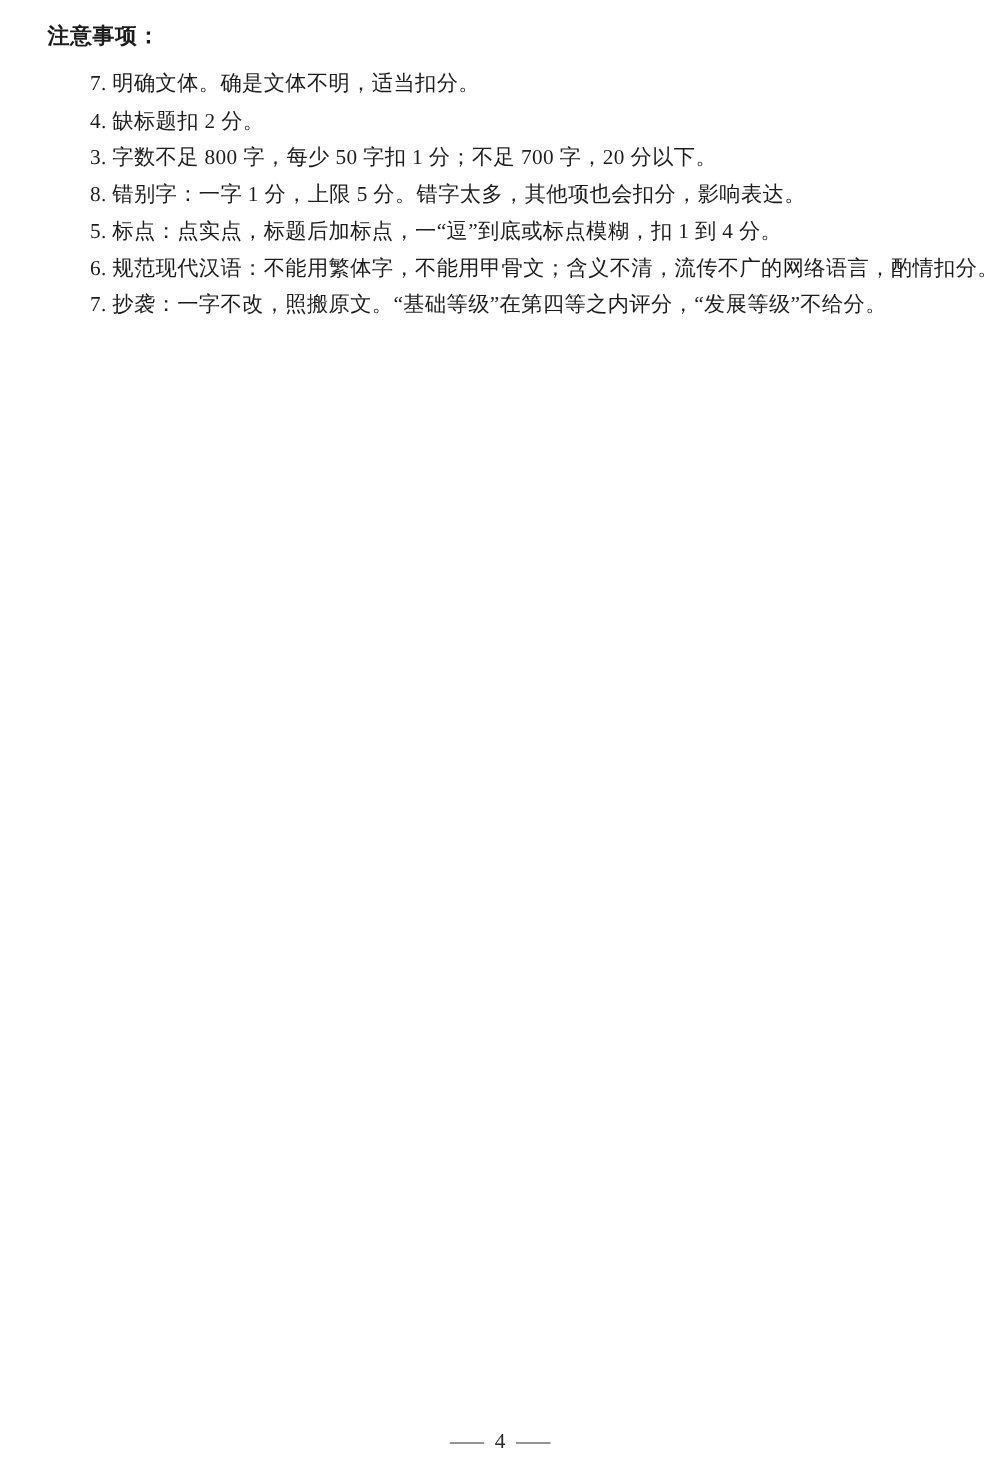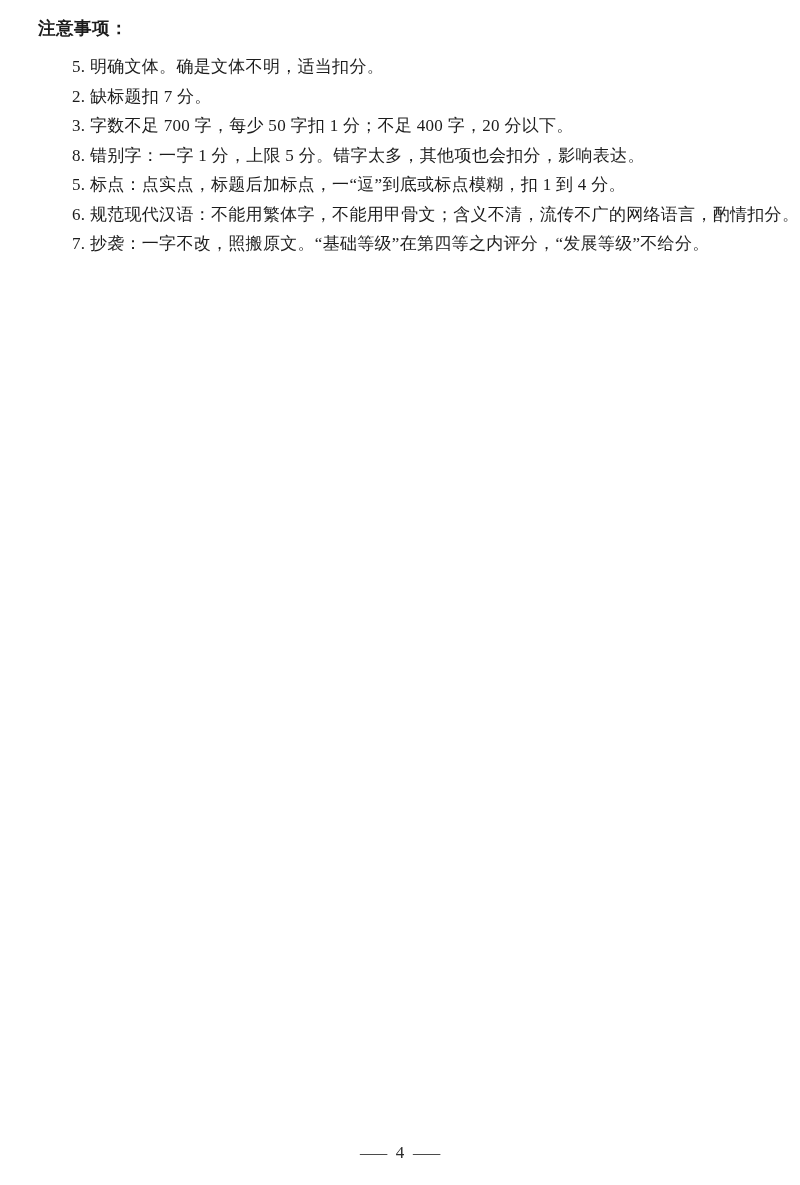--- a/index.html
+++ b/index.html
@@ -53,23 +53,23 @@
     transform: scaleX(1.6);
   }
 </style>
 </head>
 <body>
 
 <div class="page">
   <div class="content">
     <h1 class="heading">注意事项：</h1>
     <div class="items">
-      <div class="item">5. 明确文体。确是文体不明，适当扣分。</div>
-      <div class="item">2. 缺标题扣 7 分。</div>
-      <div class="item">3. 字数不足 700 字，每少 50 字扣 1 分；不足 400 字，20 分以下。</div>
+      <div class="item">7. 明确文体。确是文体不明，适当扣分。</div>
+      <div class="item">4. 缺标题扣 2 分。</div>
+      <div class="item">3. 字数不足 800 字，每少 50 字扣 1 分；不足 700 字，20 分以下。</div>
       <div class="item">8. 错别字：一字 1 分，上限 5 分。错字太多，其他项也会扣分，影响表达。</div>
       <div class="item">5. 标点：点实点，标题后加标点，一“逗”到底或标点模糊，扣 1 到 4 分。</div>
       <div class="item">6. 规范现代汉语：不能用繁体字，不能用甲骨文；含义不清，流传不广的网络语言，酌情扣分。</div>
       <div class="item">7. 抄袭：一字不改，照搬原文。“基础等级”在第四等之内评分，“发展等级”不给分。</div>
     </div>
   </div>
 
   <div class="footer">
     <span class="dash">—</span><span>4</span><span class="dash">—</span>
   </div>

